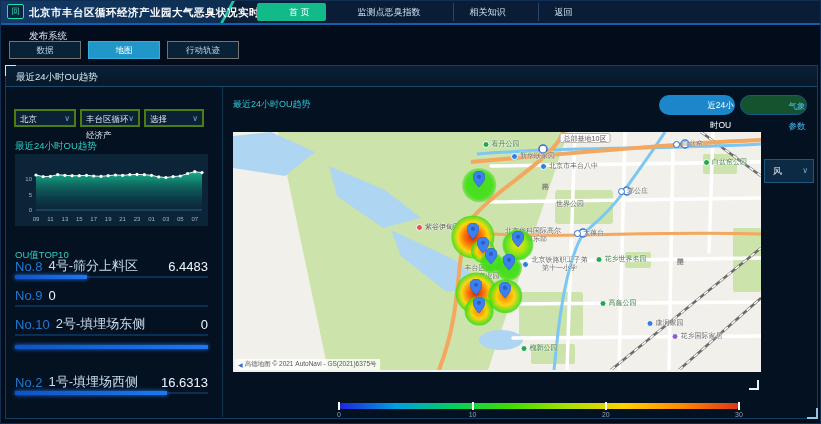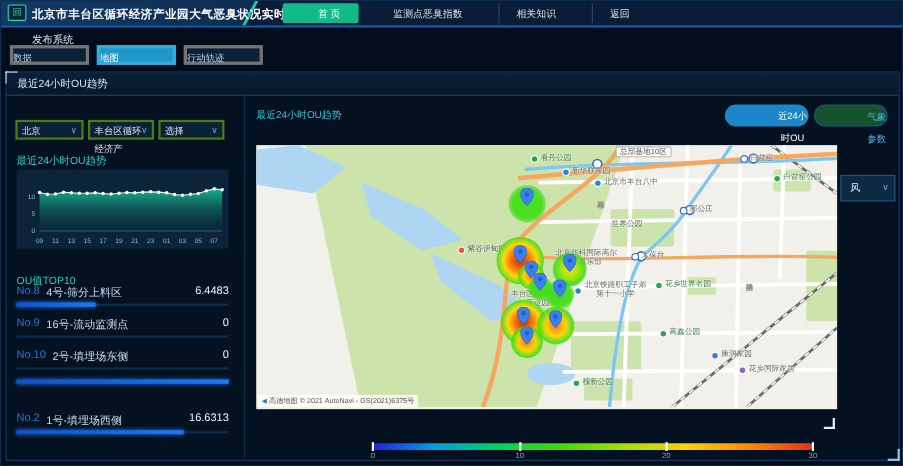--- a/index.html
+++ b/index.html
@@ -19,22 +19,22 @@
           border:1px solid #21e0a8; border-radius:2px; color:#2fe8b0; font-size:8px; line-height:13px; text-align:center; }
   .brand { position:absolute; left:28px; top:5px; font-size:10.5px; font-weight:bold; color:#ffffff; letter-spacing:.5px; }
   .nav { position:absolute; left:248px; top:0; height:22px; display:flex; align-items:center; }
   .navtab { height:18px; line-height:18px; padding:0 16px; margin:0 8px; font-size:9px; color:#cfe3f0; cursor:pointer; }
   .navtab.sep { border-left:1px solid #27496e; }
   .navtab.active { background:#12ba8a; color:#fff; border-radius:2px; border-left:none;padding-left:32px; }
 
   
   .pub-label { position:absolute; left:28px; top:29px; font-size:9.5px; color:#d8e6f5; }
   .ptabs { position:absolute; left:8px; top:40px; display:flex; }
-  .ptab { width:72px; height:18px; line-height:16px; font-size:8.5px;
-          color:#bcd6ea; background:#0a2238; border:3px solid #737373; margin-right:7px; cursor:pointer; }
+  .ptab { width:72px; height:18px; line-height:16px; text-align:center; font-size:8.5px;
+          color:#bcd6ea; background:#0a2238; border:1px solid #737373; margin-right:7px; cursor:pointer; }
   .ptab.active { background:#2196c8; border-color:#2fb0dc; color:#fff; }
 
   
   .outer { position:absolute; left:4px; top:64px; width:813px; height:354px;
            background:#041121; border:1px solid #153c5e; }
   .outer::before { content:""; position:absolute; top:-1px; left:-1px; width:9px; height:9px;
            border-top:2px solid #cfeaff; border-left:2px solid #cfeaff; }
   .outer::after { content:""; position:absolute; bottom:-1px; right:-1px; width:9px; height:9px;
            border-bottom:2px solid #8fc6e8; border-right:2px solid #8fc6e8; }
   .panel-head { position:absolute; left:0; top:0; width:100%; height:21px;
@@ -43,21 +43,21 @@
   .vdiv { position:absolute; left:221px; top:86px; width:1px; height:330px; background:#10344e; }
 
   
   .sel { position:absolute; height:18px; background:#0a2136; border:2px solid #4d7c0f;
          color:#dfe9f2; font-size:8.5px; line-height:16px; padding:0 4px; cursor:pointer; }
   .sel .chev { position:absolute; right:4px; top:0; color:#6fa8c9; font-size:8px; }
   .sec-title { position:absolute; font-size:9.5px; color:#2fd0c4; }
   .chartbox { position:absolute; left:14px; top:153px; width:193px; height:72px; background:#0b2438; }
   .toplist { position:absolute; left:14px; top:258px; width:193px; }
   .row { margin-bottom:5px; height:24px; }
-  .row .line1 { display:flex; font-size:10px; height:14px; }
+  .row .line1 { display:flex; font-size:13px; height:14px; align-items:center; }
   .row .rank { color:#1f7bd4; margin-right:6px; white-space:nowrap; }
   .row .nm { color:#c9ddf0; flex:1; white-space:nowrap; overflow:hidden; }
   .row .val { color:#eef6ff; }
   .row .track { position:relative; margin-top:3px; height:2px; background:#0a2f55; }
   .row .fill { position:absolute; left:0; top:-1px; height:4px;
                background:linear-gradient(90deg,#0f52c8,#1e78f0); box-shadow:0 0 4px #1e78f0; }
 
   
   .map-title { position:absolute; left:232px; top:97px; font-size:9px; color:#2fc7d8; }
   .mapbtn { position:absolute; height:20px; font-size:8.5px; text-align:center; line-height:20px;
@@ -204,21 +204,20 @@
           <span class="nm">4号-筛分上料区</span>
           <span class="val">6.4483</span>
         </div>
         <div class="track">
           <div class="fill" style="width: 37.1%;"></div>
         </div>
       </div>
       <div class="row">
         <div class="line1">
           <span class="rank">No.9</span>
-          <span class="nm">16号-流动监测点</span>
           <span class="val">0</span>
         </div>
         <div class="track">
           <div class="fill" style="width: 0%;"></div>
         </div>
       </div>
       <div class="row">
         <div class="line1">
           <span class="rank">No.10</span>
           <span class="nm">2号-填埋场东侧</span>

